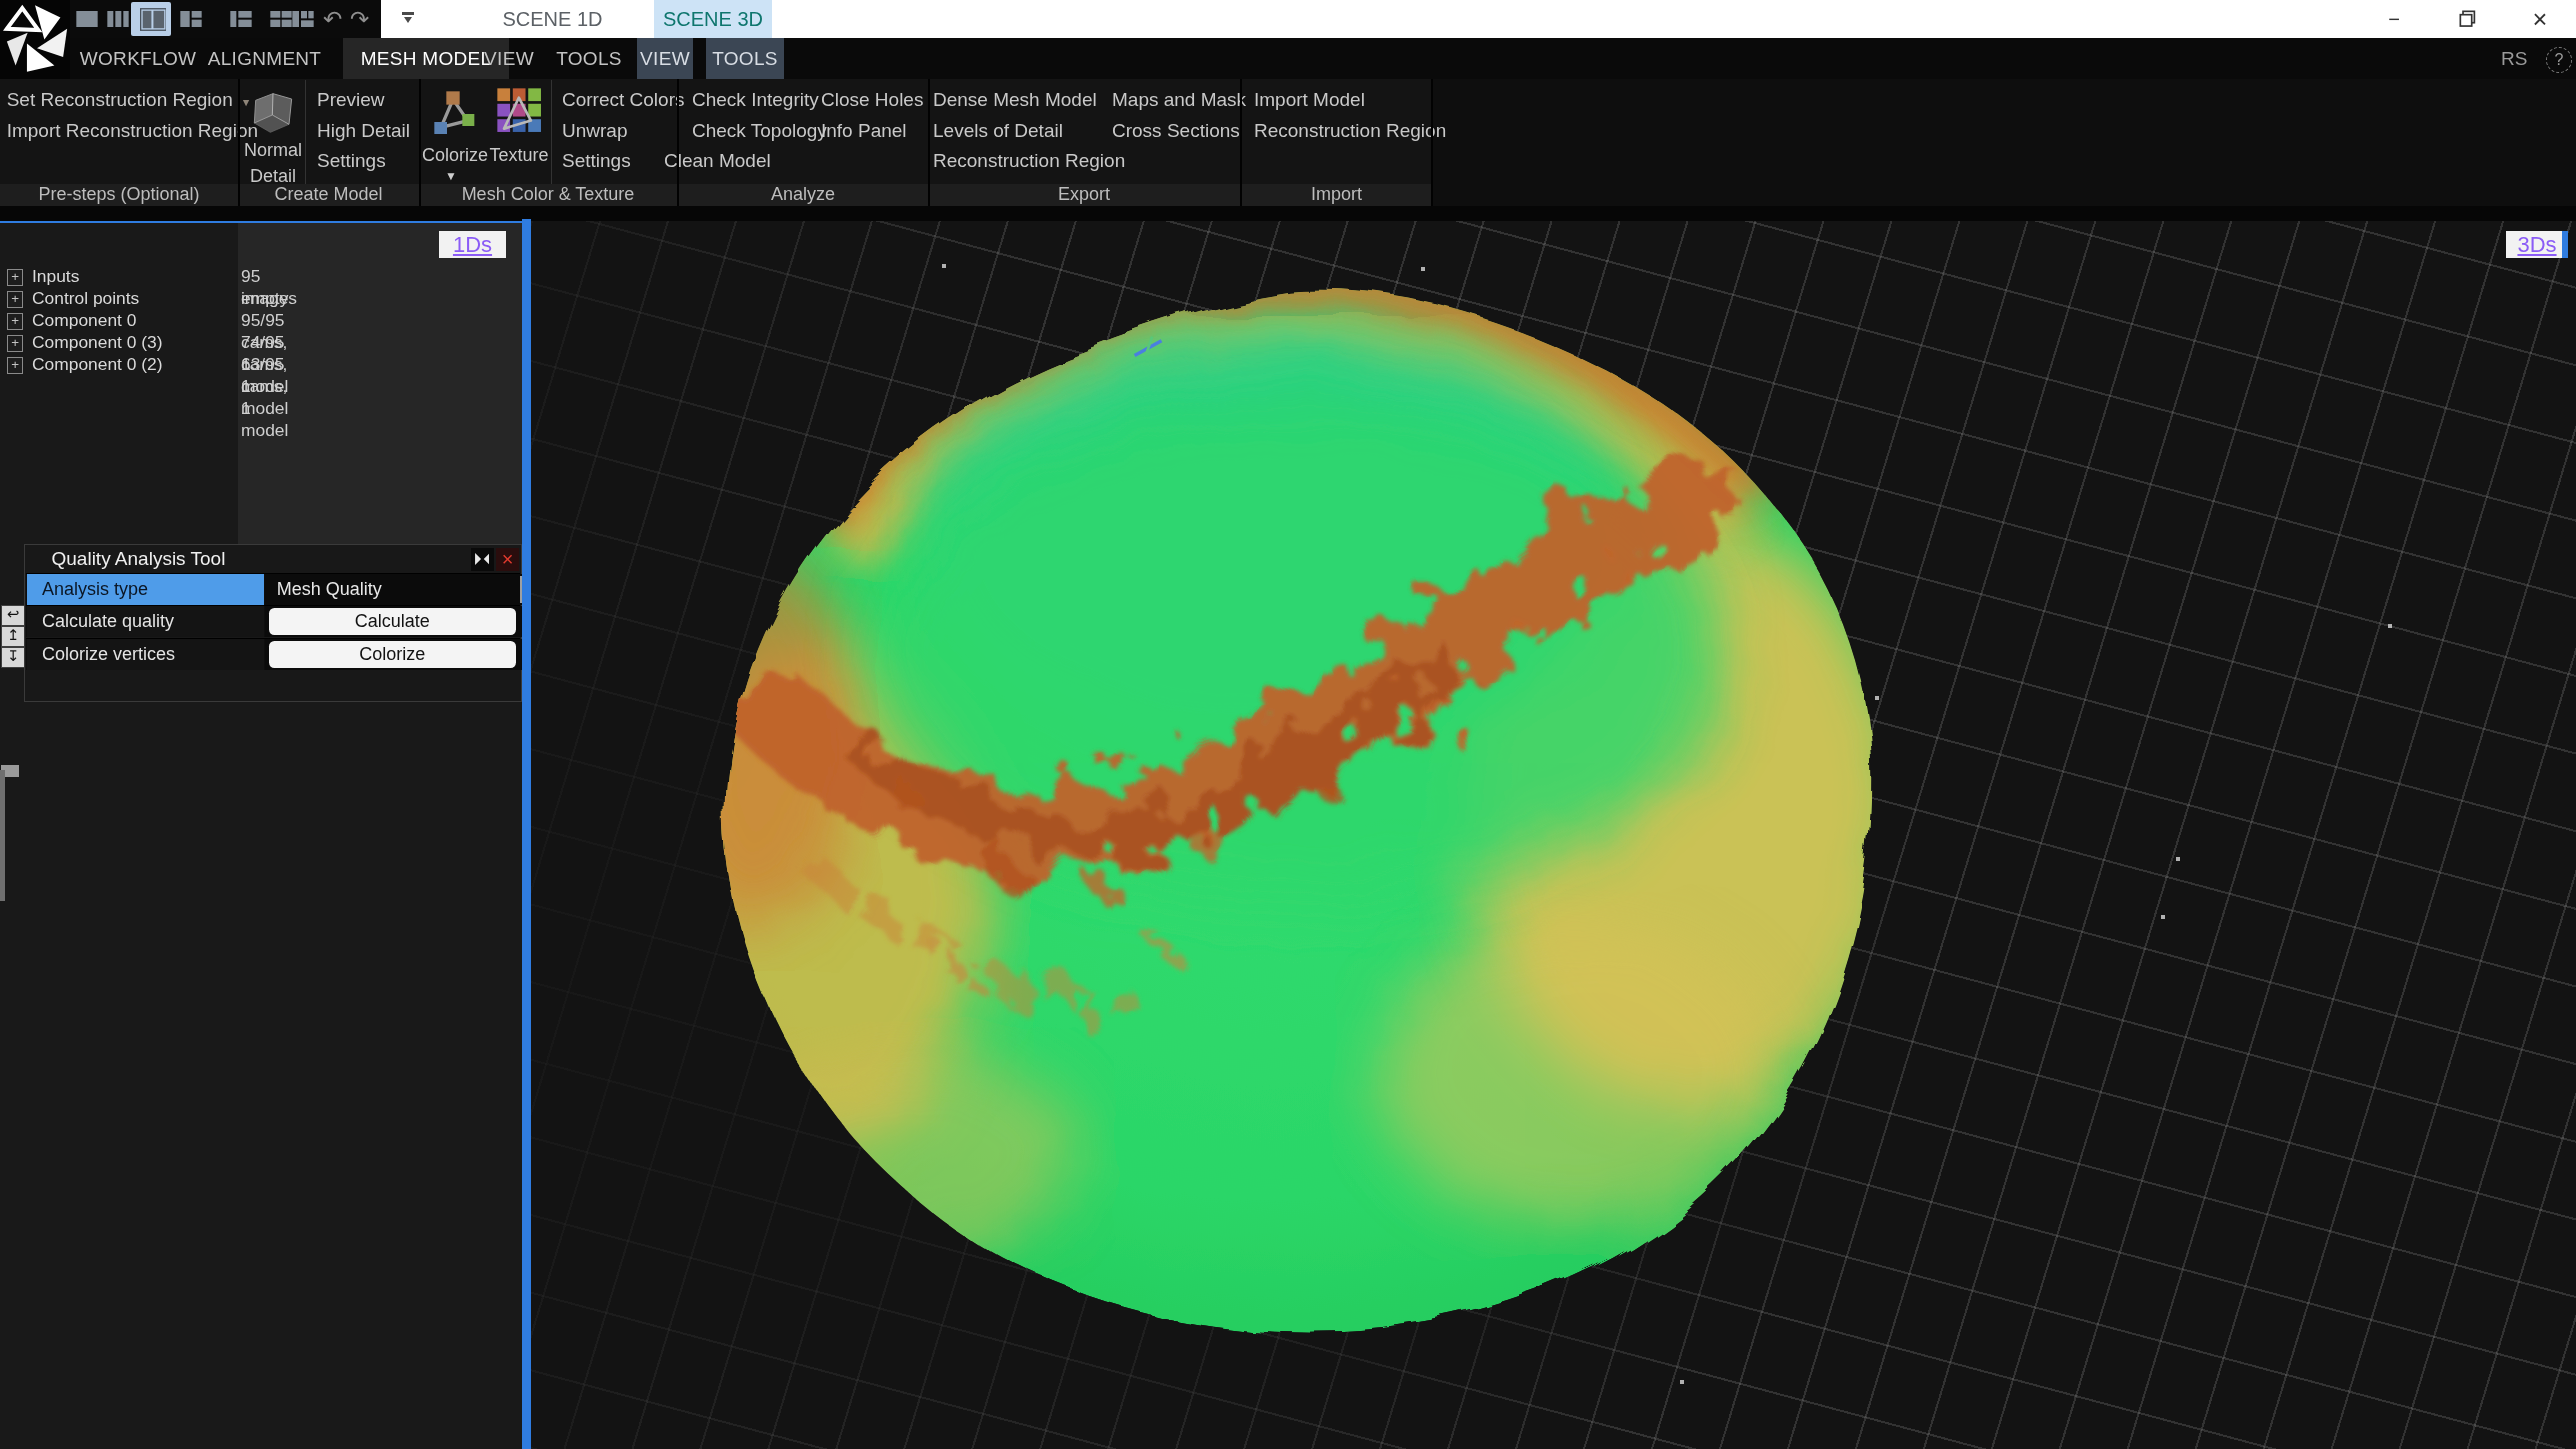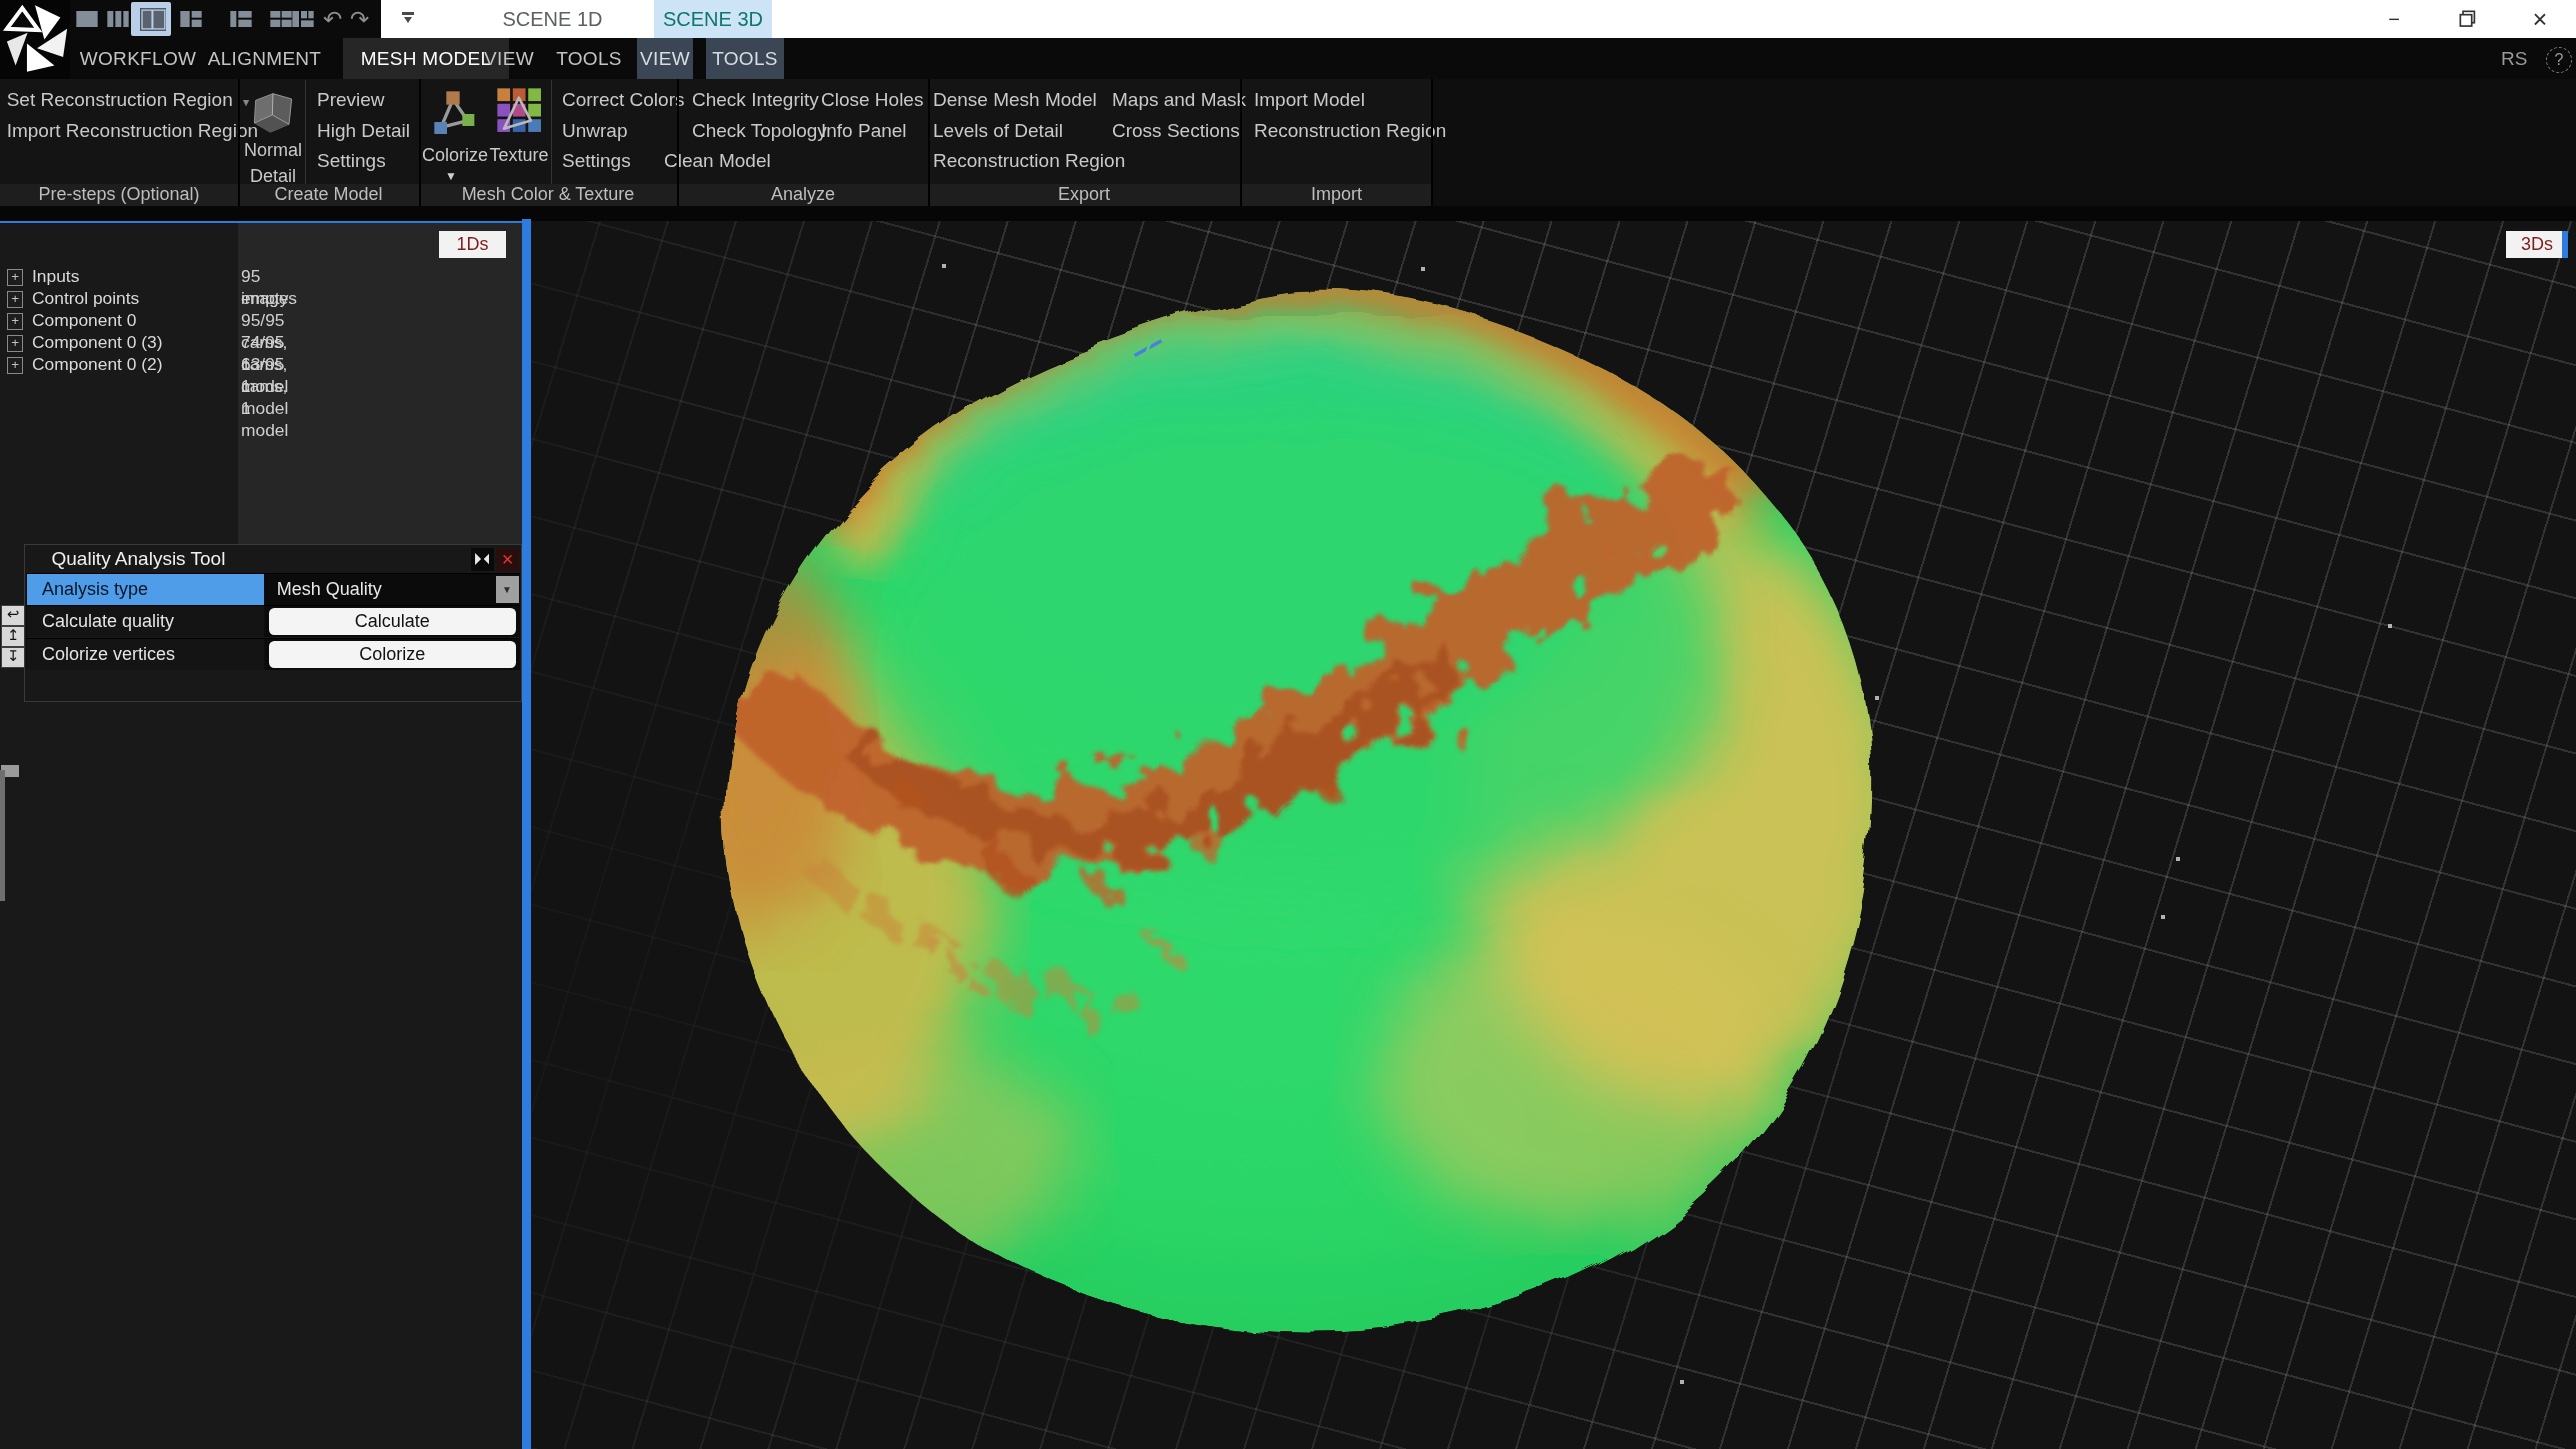--- a/index.html
+++ b/index.html
@@ -43,22 +43,22 @@
   .bigbtn-label{font-size:18px;color:#c9c9c9;text-align:center;line-height:25.5px;}
   #ribbon-rest{left:1433px;top:0;width:1143px;height:127px;background:#0e0e0e;}
   #ribbon-rest2{left:1433px;top:105px;width:1143px;height:21.5px;background:#0e0e0e;}
 
   
   #main-gap{left:0;top:206px;width:2576px;height:15.4px;background:#060606;}
   #panel-1d{left:0;top:221px;width:522px;height:1228px;background:#191919;
             border-top:2.7px solid #2f7ce0;box-sizing:border-box;}
   #panel-1d-values{left:238px;top:0;width:284px;height:456px;background:#262626;}
   #blue-divider{left:522px;top:219px;width:8.7px;height:1230px;background:#2f7ce0;}
-  .badge{background:#f2f2f2;color:#7f1d1d;font-size:18px;display:flex;align-items:center;
-         justify-content:center;}
+  .badge{background:#f2f2f2;color:#8b5cf6;font-size:22px;display:flex;align-items:center;
+         justify-content:center;text-decoration:underline;}
   .tree-row{left:0;width:522px;height:22px;}
   .tree-expander{left:6.7px;top:4px;width:14.8px;height:14.8px;border:0.7px solid #8a8a8a;
                  color:#c2c2c2;font-size:13.4px;line-height:13.4px;text-align:center;background:#1d1d1d;}
   .tree-label{left:32px;top:0;height:22px;line-height:22px;font-size:17.4px;color:#dadada;}
   .tree-value{right:301px;top:0;height:22px;line-height:22px;font-size:17.4px;color:#cfcfcf;
               left:241px;text-align:right;padding-right:17px;}
   #tree-caret{left:236px;top:349px;width:4.7px;height:23px;background:#e2762a;}
 
   
   #dock-strip{left:0;top:547px;width:4.7px;height:131px;background:#6f6f6f;}
@@ -67,21 +67,21 @@
             box-sizing:border-box;color:#111;font-size:14.8px;line-height:17.4px;text-align:center;}
   #qtool{left:23.5px;top:545px;width:498px;height:158px;background:#181818;border:0.7px solid #3a3a3a;
          box-sizing:border-box;}
   #qtool-title{left:0;top:0;width:100%;height:28px;background:#181818;}
   #qtool-title-text{left:27px;top:0;height:28px;line-height:28px;font-size:19px;color:#f0f0f0;}
   .qtool-titlebtn{top:2.7px;width:23px;height:23px;display:flex;align-items:center;justify-content:center;}
   .qrow{left:1.3px;width:494px;height:31px;background:#0e0e0e;border-top:1.3px solid #000;}
   .qrow-label{left:1.3px;top:0;width:237px;height:31px;line-height:31px;font-size:18px;color:#e4e4e4;
               padding-left:14.8px;box-sizing:border-box;background:#141414;}
   .qrow-label-sel{background:#4f9ce9;color:#0b1624;}
-  .qrow-value{left:239px;top:0;width:255px;height:31px;background:#0b0b0b;}
+  .qrow-value{left:239px;top:0;width:255px;height:31px;background:#0b0b0b;padding-left:24px;}
   .qdrop-text{left:12px;top:0;height:31px;line-height:31px;font-size:18px;color:#e8e8e8;}
   .qdrop-btn{right:1.3px;top:2px;width:23px;height:27px;background:#a0a0a0;color:#2d2d2d;
              font-size:10px;display:flex;align-items:center;justify-content:center;}
   .qbtn{left:4px;top:2px;width:247px;height:27px;background:#f4f4f4;border-radius:5.4px;
         font-size:18px;color:#121212;display:flex;align-items:center;justify-content:center;}
 
   
   #viewport{left:531px;top:221px;width:2045px;height:1228px;background:#131313;overflow:hidden;}
   #vp-grid{left:0;top:0;width:100%;height:100%;
      background-image:

